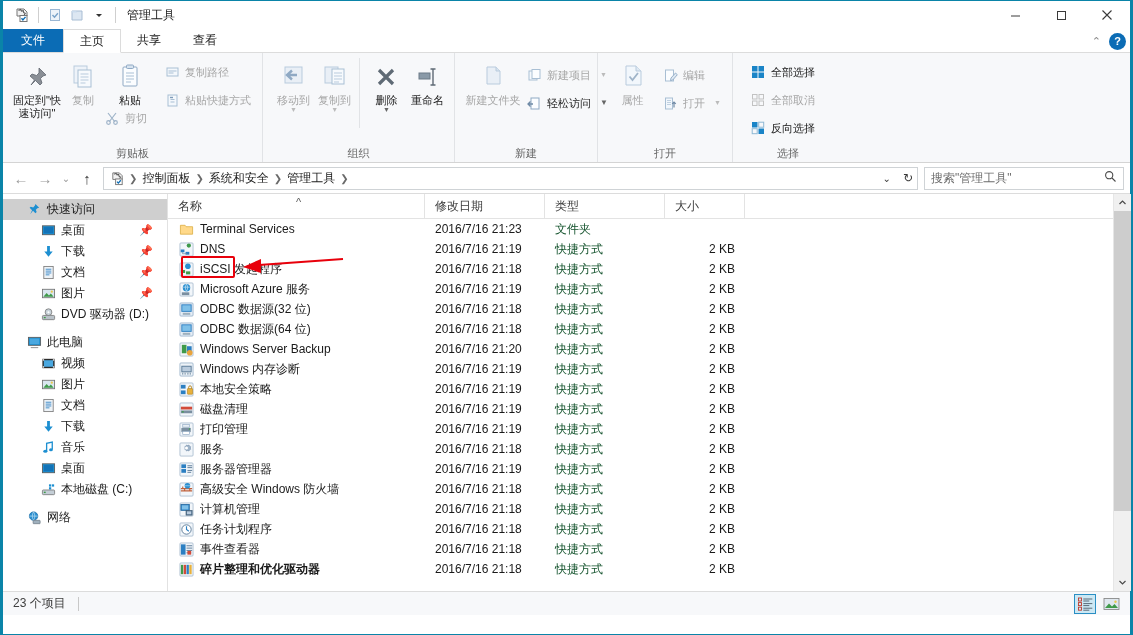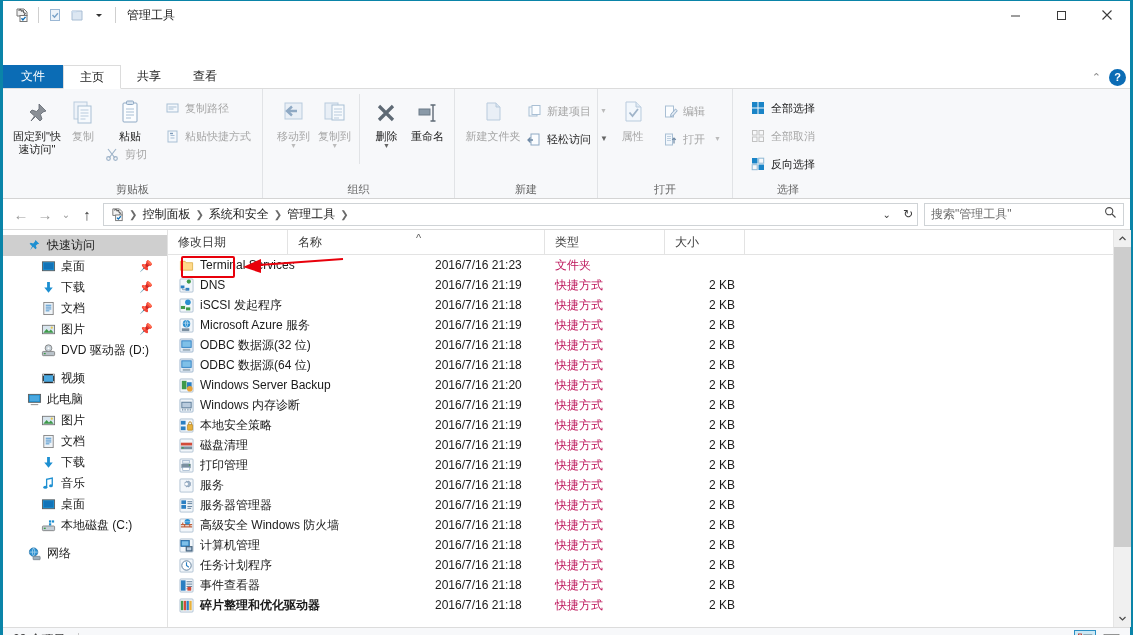--- a/index.html
+++ b/index.html
@@ -54,21 +54,20 @@
   }
 
   
   .tabstrip {
     position: relative;
     height: 24px;
     background: #ffffff;
     display: flex;
     align-items: stretch;
     border-bottom: 1px solid #dcdcdc;
-    margin-top: 36px;
   }
   .tab {
     padding: 0 16px;
     display: flex; align-items: center;
     font-size: 12px; color: #1a1a1a;
     position: relative;
   }
   .tab.file {
     background: #0b6cb5; color: #ffffff; font-weight: normal;
     padding: 0 18px;
@@ -258,21 +257,21 @@
     font-size: 12px; color: #1a1a1a;
     white-space: nowrap;
   }
   .cell-name {
     display: flex; align-items: center;
     padding-left: 10px;
     overflow: hidden;
   }
   .cell-name .fi { width: 16px; height: 16px; margin-right: 6px; flex: 0 0 16px; display:flex; align-items:center; justify-content:center;}
   .cell-date { padding-left: 10px; color: #1a1a1a; }
-  .cell-type { padding-left: 10px; color: #be185d; }
+  .cell-type { padding-left: 10px; color: #14532d; }
   .cell-size { padding-right: 10px; text-align: right; color: #1a1a1a; }
 
   
   .vscroll {
     width: 17px;
     background: #f0f0f0;
     border-left: 1px solid #e6e6e6;
     display: flex; flex-direction: column;
     align-items: center;
     position: relative;
@@ -724,45 +723,45 @@
               <rect x="3" y="10.6" width="2" height="1.4" fill="#3f9a4a"></rect>
               <circle cx="8" cy="5.5" r="3.6" fill="#c9d3da" stroke="#6f6f6f" stroke-width="0.8"></circle>
               <circle cx="8" cy="5.5" r="1.1" fill="#fff"></circle>
             </svg>
         </span>
         <span>DVD 驱动器 (D:)</span>
       </div>
 
       <div class="navgap"></div>
 
+      <div class="navitem ind0">
+        <span class="ni">
+          <svg width="15" height="15" viewBox="0 0 16 16">
+              <rect x="1.5" y="2.5" width="13" height="8.5" fill="#1d8fd1" stroke="#5a5a5a" stroke-width="0.9"></rect>
+              <rect x="3" y="3.8" width="10" height="6" fill="#4aa8e0"></rect>
+              <path d="M4 13h8v1H4z" fill="#8a8a8a"></path>
+            </svg>
+        </span>
+        <span>此电脑</span>
+      </div>
+
       <div class="navitem ind1">
         <span class="ni">
           <svg width="15" height="15" viewBox="0 0 16 16">
               <rect x="1.5" y="3" width="13" height="10" fill="#2b2b2b"></rect>
               <rect x="3" y="4.5" width="10" height="7" fill="#4aa8e0"></rect>
               <rect x="1.9" y="3.5" width="1.4" height="1.4" fill="#fff"></rect>
               <rect x="1.9" y="11" width="1.4" height="1.4" fill="#fff"></rect>
               <rect x="12.7" y="3.5" width="1.4" height="1.4" fill="#fff"></rect>
               <rect x="12.7" y="11" width="1.4" height="1.4" fill="#fff"></rect>
             </svg>
         </span>
         <span>视频</span>
       </div>
 
-      <div class="navitem ind0">
-        <span class="ni">
-          <svg width="15" height="15" viewBox="0 0 16 16">
-              <rect x="1.5" y="2.5" width="13" height="8.5" fill="#1d8fd1" stroke="#5a5a5a" stroke-width="0.9"></rect>
-              <rect x="3" y="3.8" width="10" height="6" fill="#4aa8e0"></rect>
-              <path d="M4 13h8v1H4z" fill="#8a8a8a"></path>
-            </svg>
-        </span>
-        <span>此电脑</span>
-      </div>
-
       <div class="navitem ind1">
         <span class="ni">
           <svg width="15" height="15" viewBox="0 0 16 16">
               <rect x="1.5" y="3.5" width="13" height="9" fill="#d9e6ef" stroke="#6f6f6f" stroke-width="0.9"></rect>
               <path d="M2.5 11.5l3.5-4 2.5 2.5 2-2 3 3.5z" fill="#3f9a4a"></path>
               <circle cx="11.5" cy="6" r="1.2" fill="#e8c84b"></circle>
             </svg>
         </span>
         <span>图片</span>
       </div>
@@ -829,22 +828,22 @@
               <path d="M2.5 6.5h9M7 2c1.8 2.6 1.8 6.4 0 9M7 2C5.2 4.6 5.2 8.4 7 11" fill="none" stroke="#bfe2f5" stroke-width="0.7"></path>
               <rect x="6.5" y="11" width="7.5" height="3.6" rx="0.6" fill="#9fb0bd" stroke="#65727d" stroke-width="0.7"></rect>
             </svg>
         </span>
         <span>网络</span>
       </div>
     </div>
 
     <div class="filelist">
       <div class="colhead">
+        <div class="ch sortmark" style="width:257px">名称</div>
         <div class="ch" style="width:120px">修改日期</div>
-        <div class="ch sortmark" style="width:257px">名称</div>
         <div class="ch" style="width:120px">类型</div>
         <div class="ch" style="width:80px">大小</div>
         <div class="ch" style="flex:1;border-right:none"></div>
       </div>
       <div class="rows" id="rows">
           <div class="row">
             <div class="cell-name" style="width: 257px;">
               <span class="fi">
                 <svg width="15" height="15" viewBox="0 0 16 16">
                   <path d="M1.5 3.5h5l1 1.5h7v8h-13z" fill="#ffd98a" stroke="#d9a93c" stroke-width="0.8"></path>

